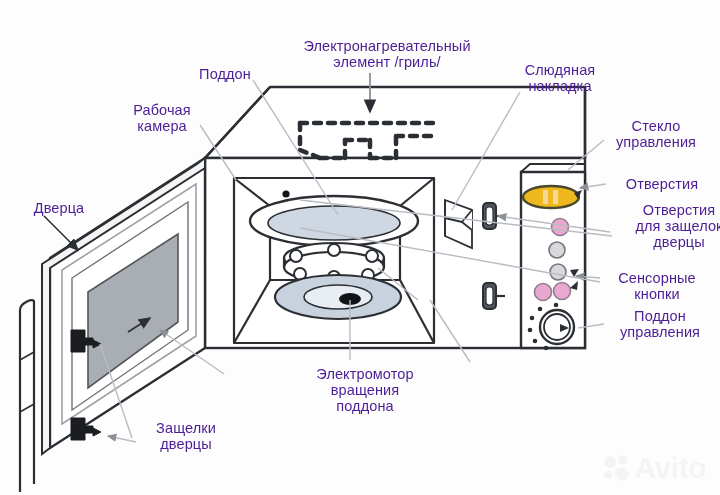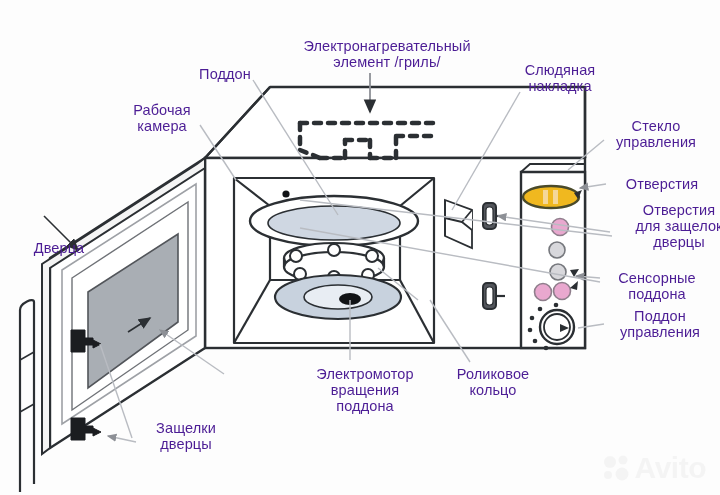--- a/index.html
+++ b/index.html
@@ -246,34 +246,32 @@
 
   <div class="lbl c" style="left:278px; top:38px;  width:218px;">Электронагревательный
 элемент /гриль/</div>
   <div class="lbl l" style="left:180px; top:66px;  width:90px;">Поддон</div>
   <div class="lbl c" style="left:114px; top:102px; width:96px;">Рабочая
 камера</div>
   <div class="lbl c" style="left:510px; top:62px;  width:100px;">Слюдяная
 накладка</div>
   <div class="lbl c" style="left:604px; top:118px; width:104px;">Стекло
 управления</div>
-  <div class="lbl l" style="left:14px;  top:200px; width:90px;margin-top:40px;">Дверца</div>
+  <div class="lbl l" style="left:14px;  top:200px; width:90px;">Дверца</div>
   <div class="lbl l" style="left:610px; top:176px; width:104px;">Отверстия</div>
   <div class="lbl c" style="left:624px; top:202px; width:110px;">Отверстия
 для защелок
 дверцы</div>
   <div class="lbl c" style="left:602px; top:270px; width:110px;">Сенсорные
-поддона</div>
+кнопки</div>
   <div class="lbl c" style="left:606px; top:308px; width:108px;">Поддон
 управления</div>
   <div class="lbl c" style="left:300px; top:366px; width:130px;text-align:center;">Электромотор
 вращения
 поддона</div>
-  <div class="lbl c" style="left:438px; top:366px; width:110px;">Роликовое
-кольцо</div>
   <div class="lbl c" style="left:138px; top:420px; width:96px;">Защелки
 дверцы</div>
 
   <div class="wm">
     <svg width="30" height="30" viewBox="0 0 30 30">
       <circle cx="9" cy="9" r="6" fill="#ececec"></circle>
       <circle cx="22" cy="7" r="4.5" fill="#ececec"></circle>
       <circle cx="7" cy="22" r="4" fill="#ececec"></circle>
       <circle cx="21" cy="21" r="6.5" fill="#ececec"></circle>
     </svg>

